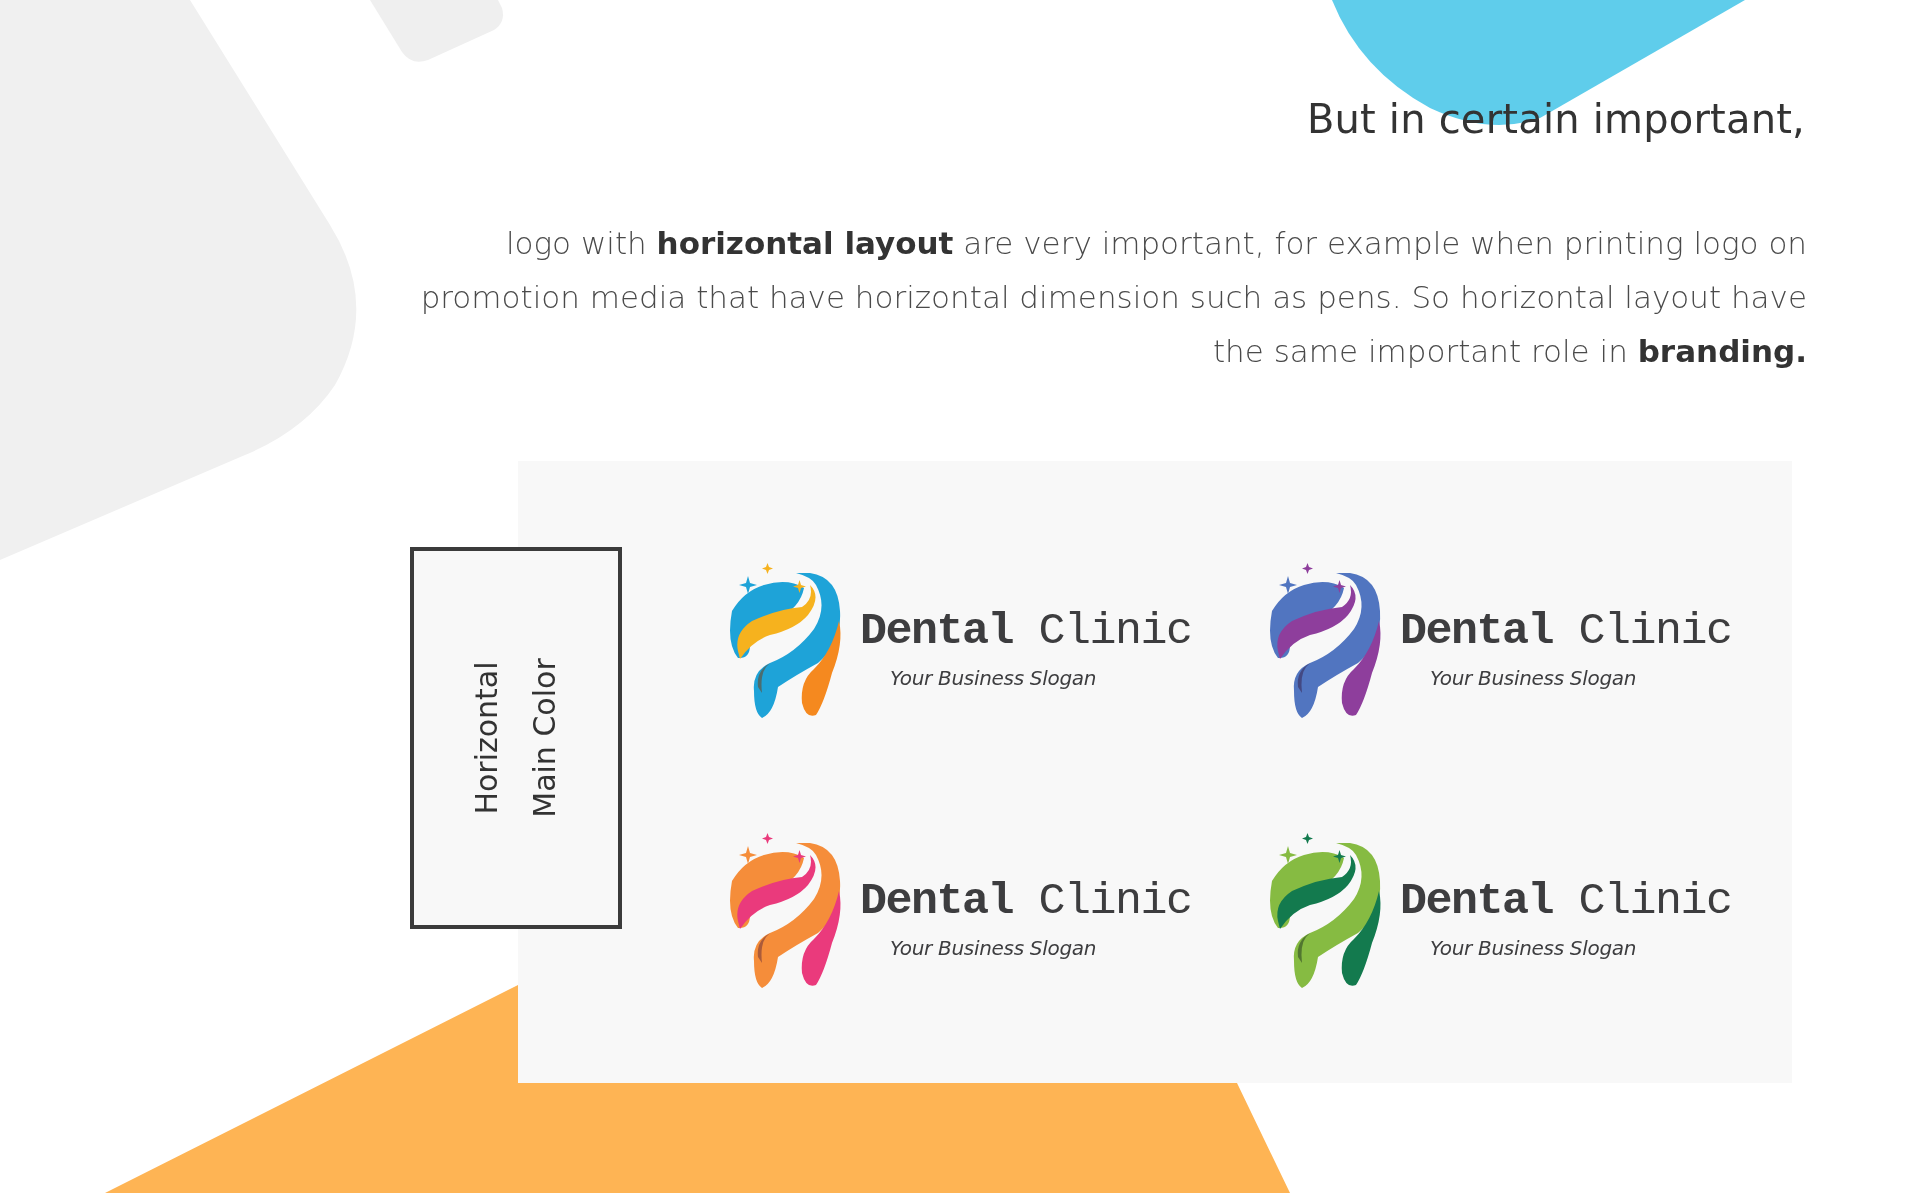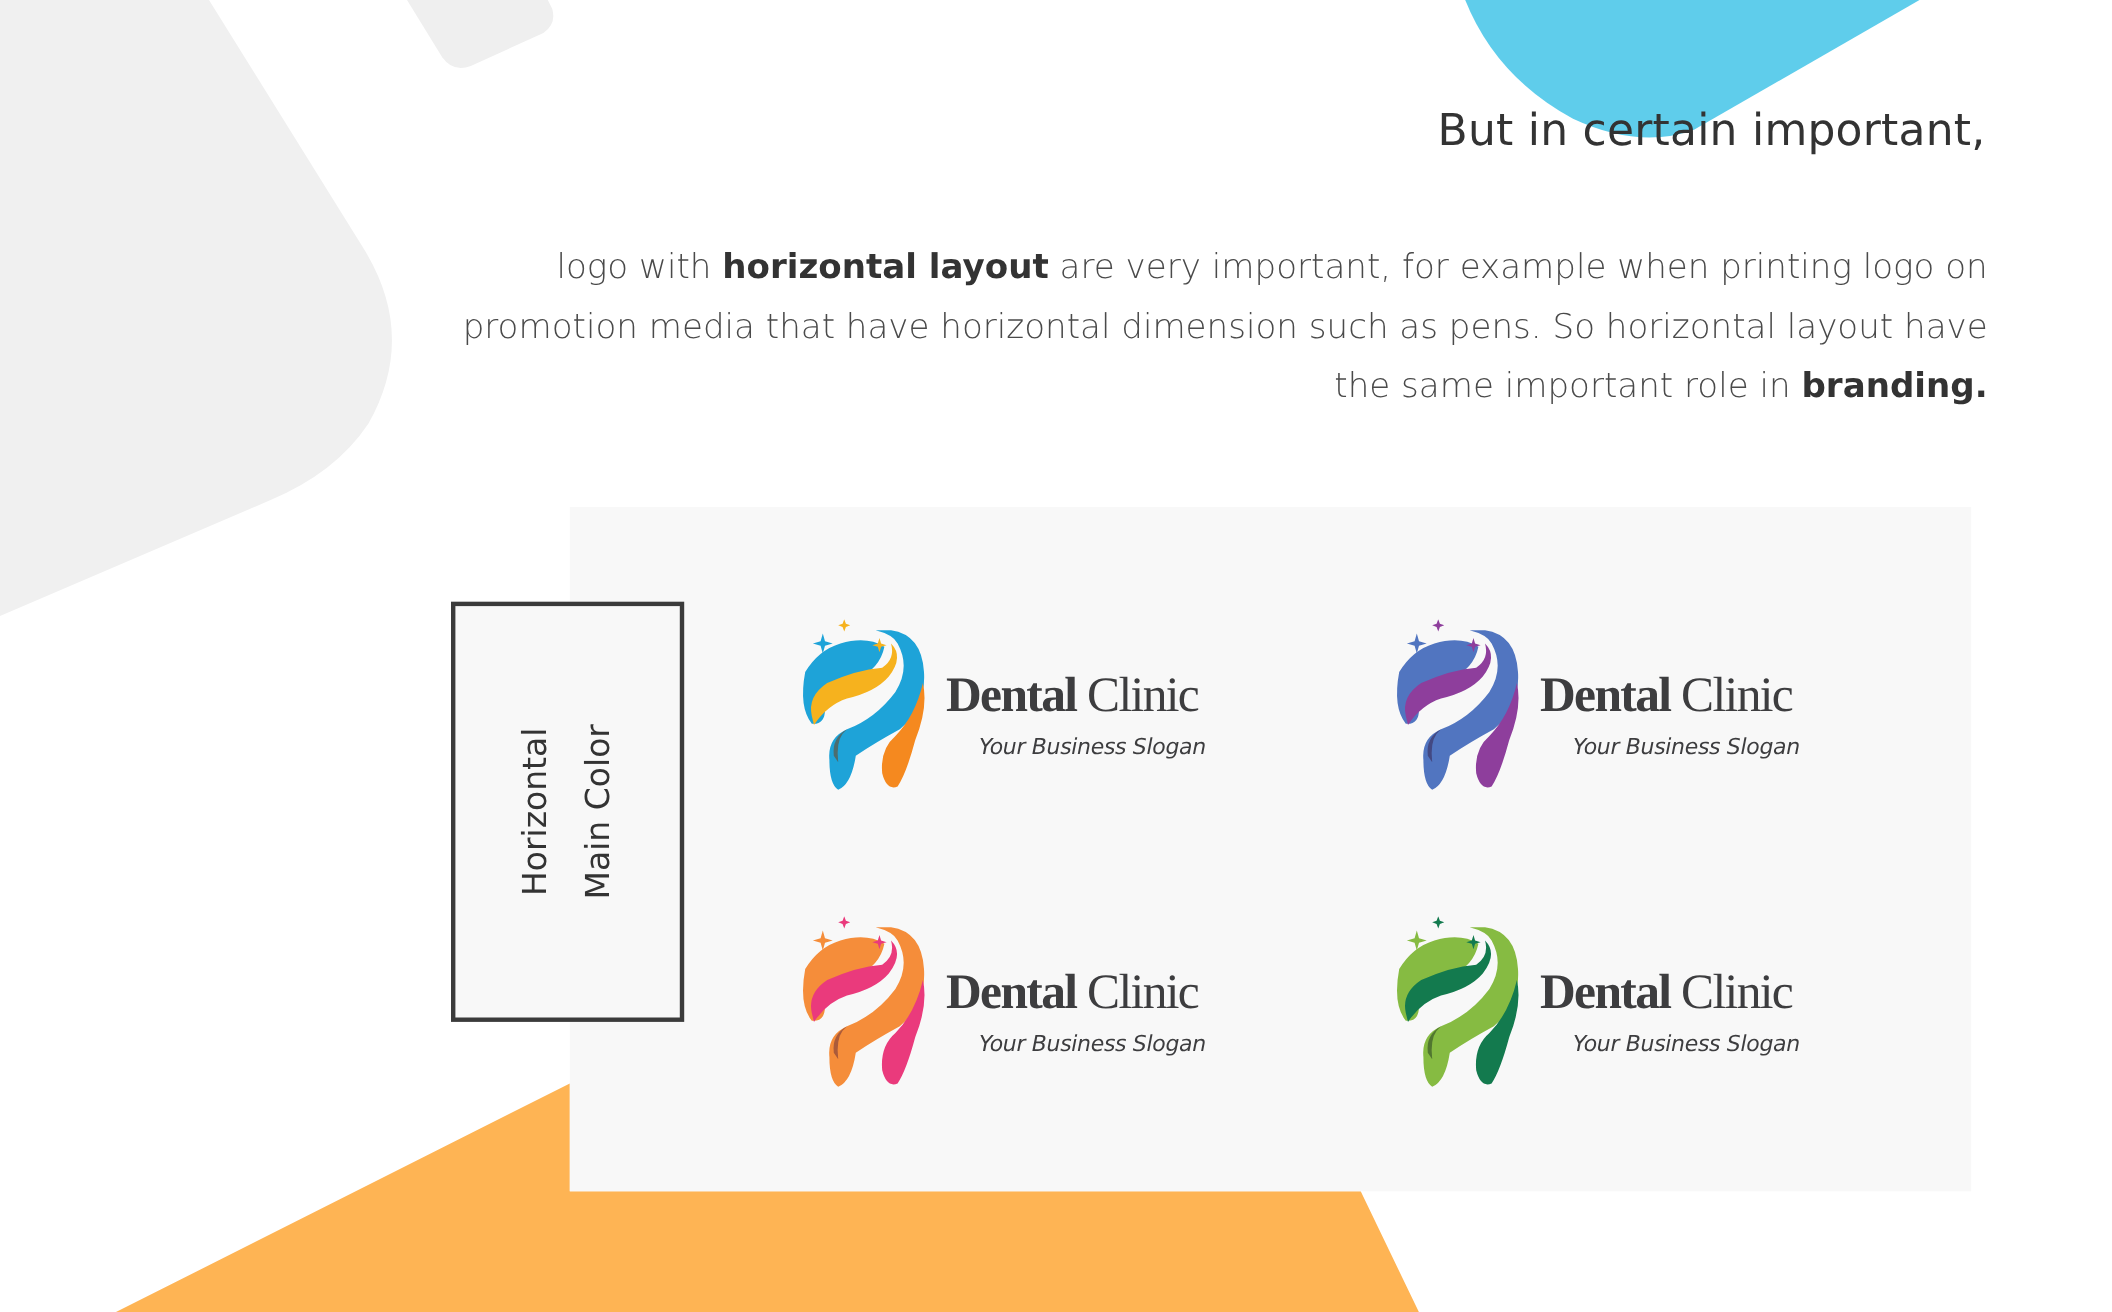--- a/index.html
+++ b/index.html
@@ -38,21 +38,21 @@
       font-family: "DejaVu Sans", sans-serif; font-size: 30px; color: #333333;
       line-height: 58px; font-weight: 400;
     }
     .label-line.l1 { font-weight: 500; }
     .logo {
       position: absolute; width: 480px; height: 160px; z-index: 4;
     }
     .logo .tooth { position: absolute; left: 0; top: 0; width: 135px; height: 160px; }
     .logo .name {
       position: absolute; left: 142px; top: 46px; white-space: nowrap;
-      font-family: Liberation Serif, serif; font-size: 45px; color: #3d3d3f;
+      font-family: Liberation Mono, monospace; font-size: 45px; color: #3d3d3f;
       letter-spacing: -1.5px; line-height: 1;
     }
     .logo .name .b { font-weight: bold; }
     .logo .name .r { font-weight: normal; }
     .logo .slogan {
       position: absolute; left: 172px; top: 105px; white-space: nowrap;
       font-family: "DejaVu Sans", sans-serif; font-size: 20px; color: #3d3d3f;
       letter-spacing: -0.3px; line-height: 1; font-style: italic;
     }
   </style>

